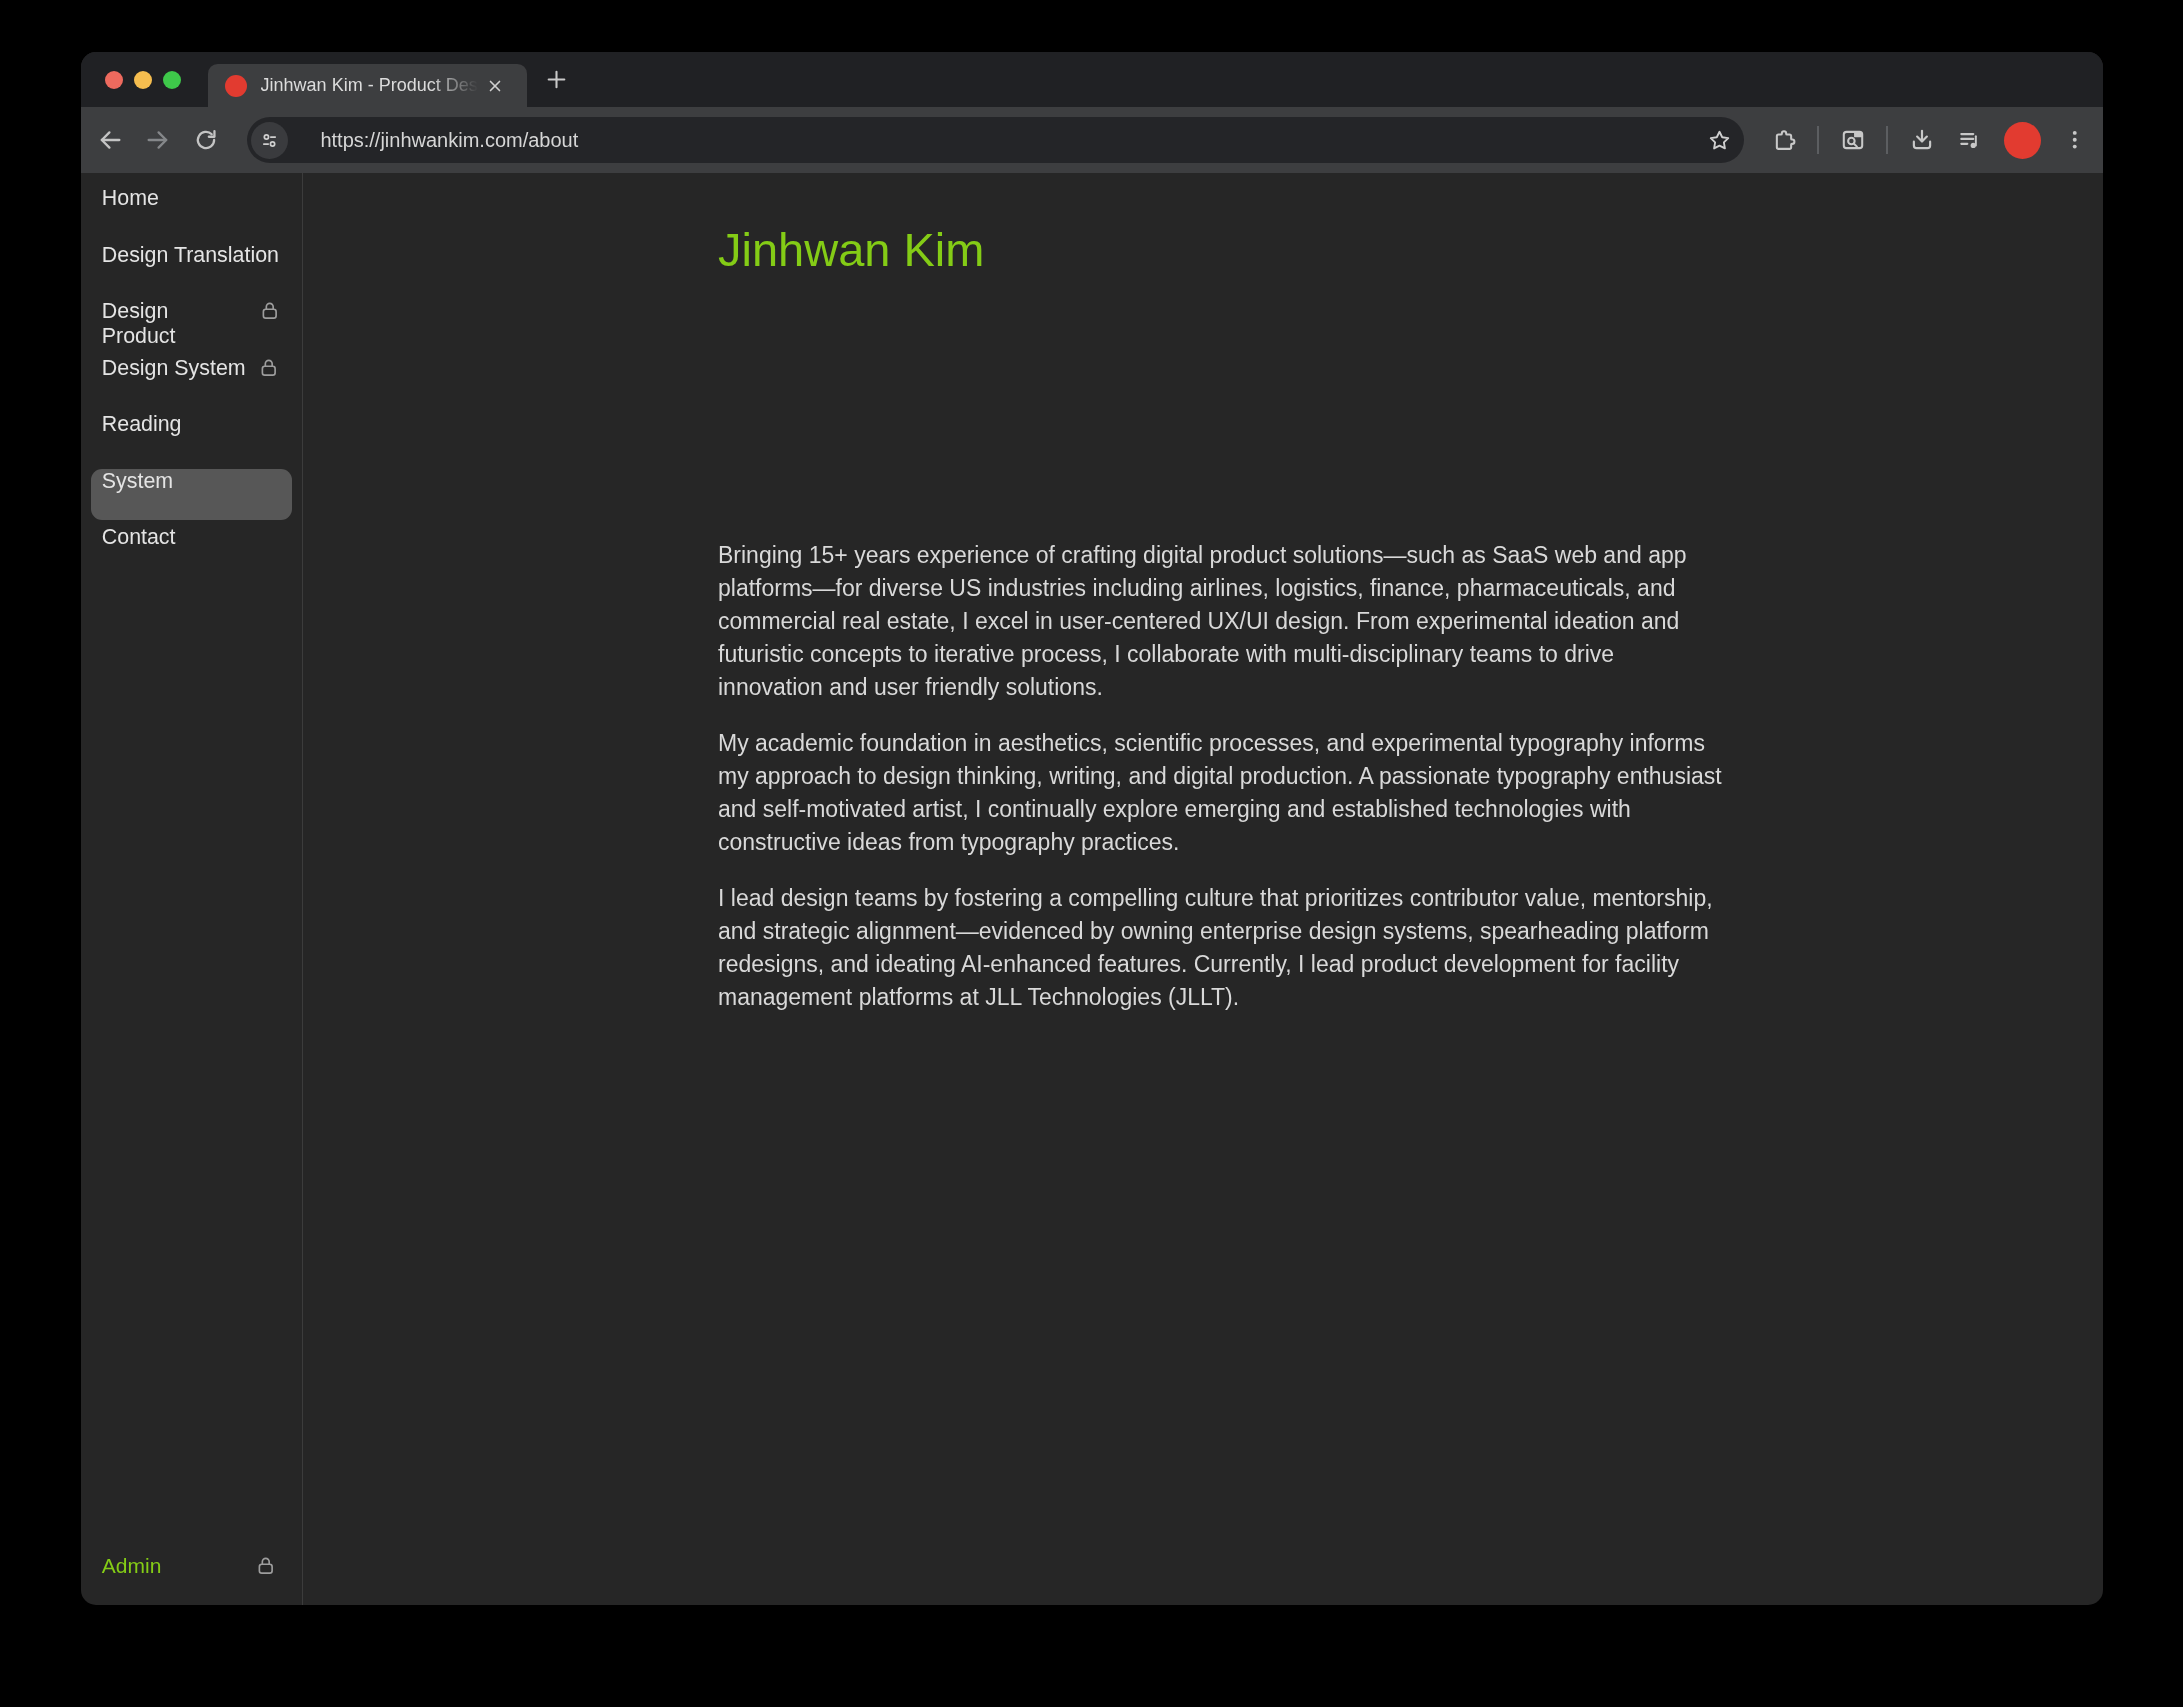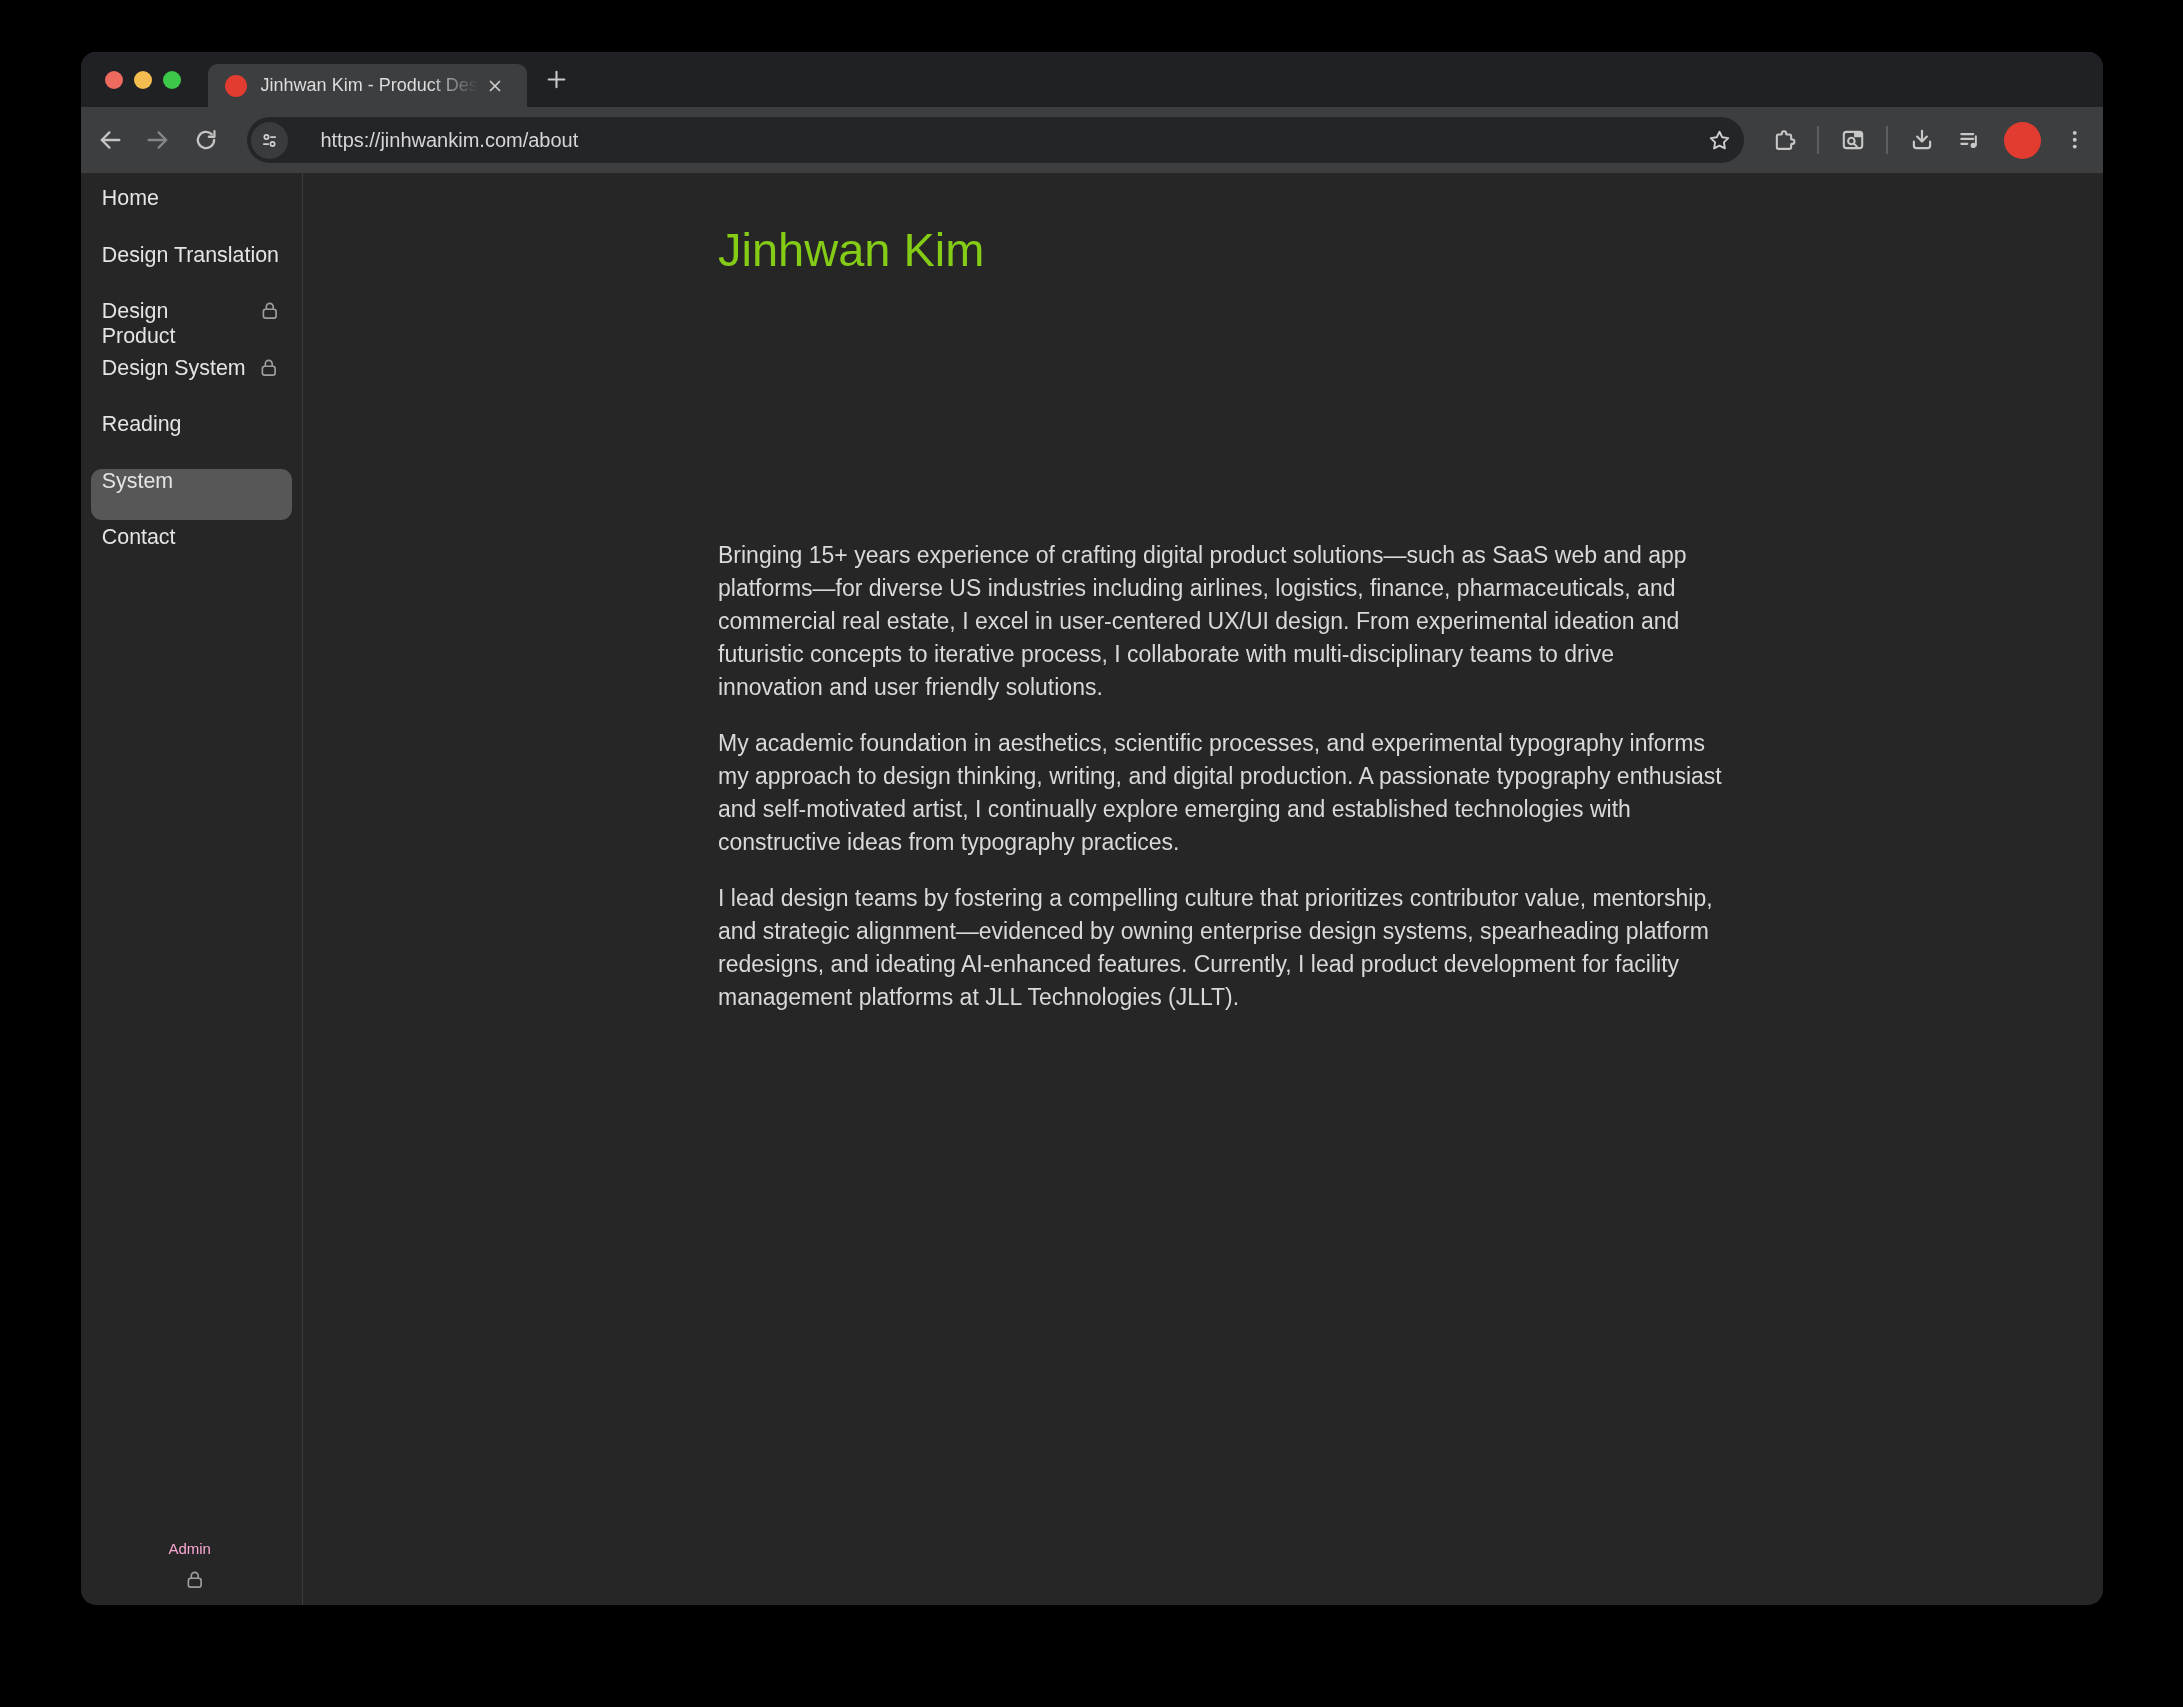--- a/index.html
+++ b/index.html
@@ -62,21 +62,21 @@
     padding-top:13px; position:relative;
   }
   .side-item {
     height:51px; margin:0 10.4px 5.5px 10.4px; padding:0 10.4px; border-radius:11px;
     display:flex; align-items:flex-start; font-size:21.4px; color:#e4e4e4;
   }
   .side-item.active { background:var(--active_item_bg,#575757); }
   .lock { width:23.5px; height:23.5px; color:#9d9d9d; margin-left:11px; flex:0 0 auto; display:flex; }
   .side-admin { position:absolute; bottom:14px; left:10.4px; right:10.4px; height:51px;
     padding:0 14px 0 10.4px; border-radius:11px; display:flex; align-items:center;
-    justify-content:space-between; font-size:15px; color:#f9a8d4;flex-direction:column; }
+    justify-content:space-between; font-size:21px; color:#84cc16; }
 
   .main { flex:1; position:relative; }
   .page-title { position:absolute; left:415px; top:51px; font-size:47px; font-weight:400; color:#84cc16; line-height:1.1; }
   .bio { position:absolute; left:415px; top:346px; width:1007px;margin-top:20px; }
   .bio p { font-size:23px; line-height:33px; color:#d9d9d9; margin:0 0 23px 0; font-weight:400; }
 
   svg { display:block; }
 </style>
 </head>
 <body>

